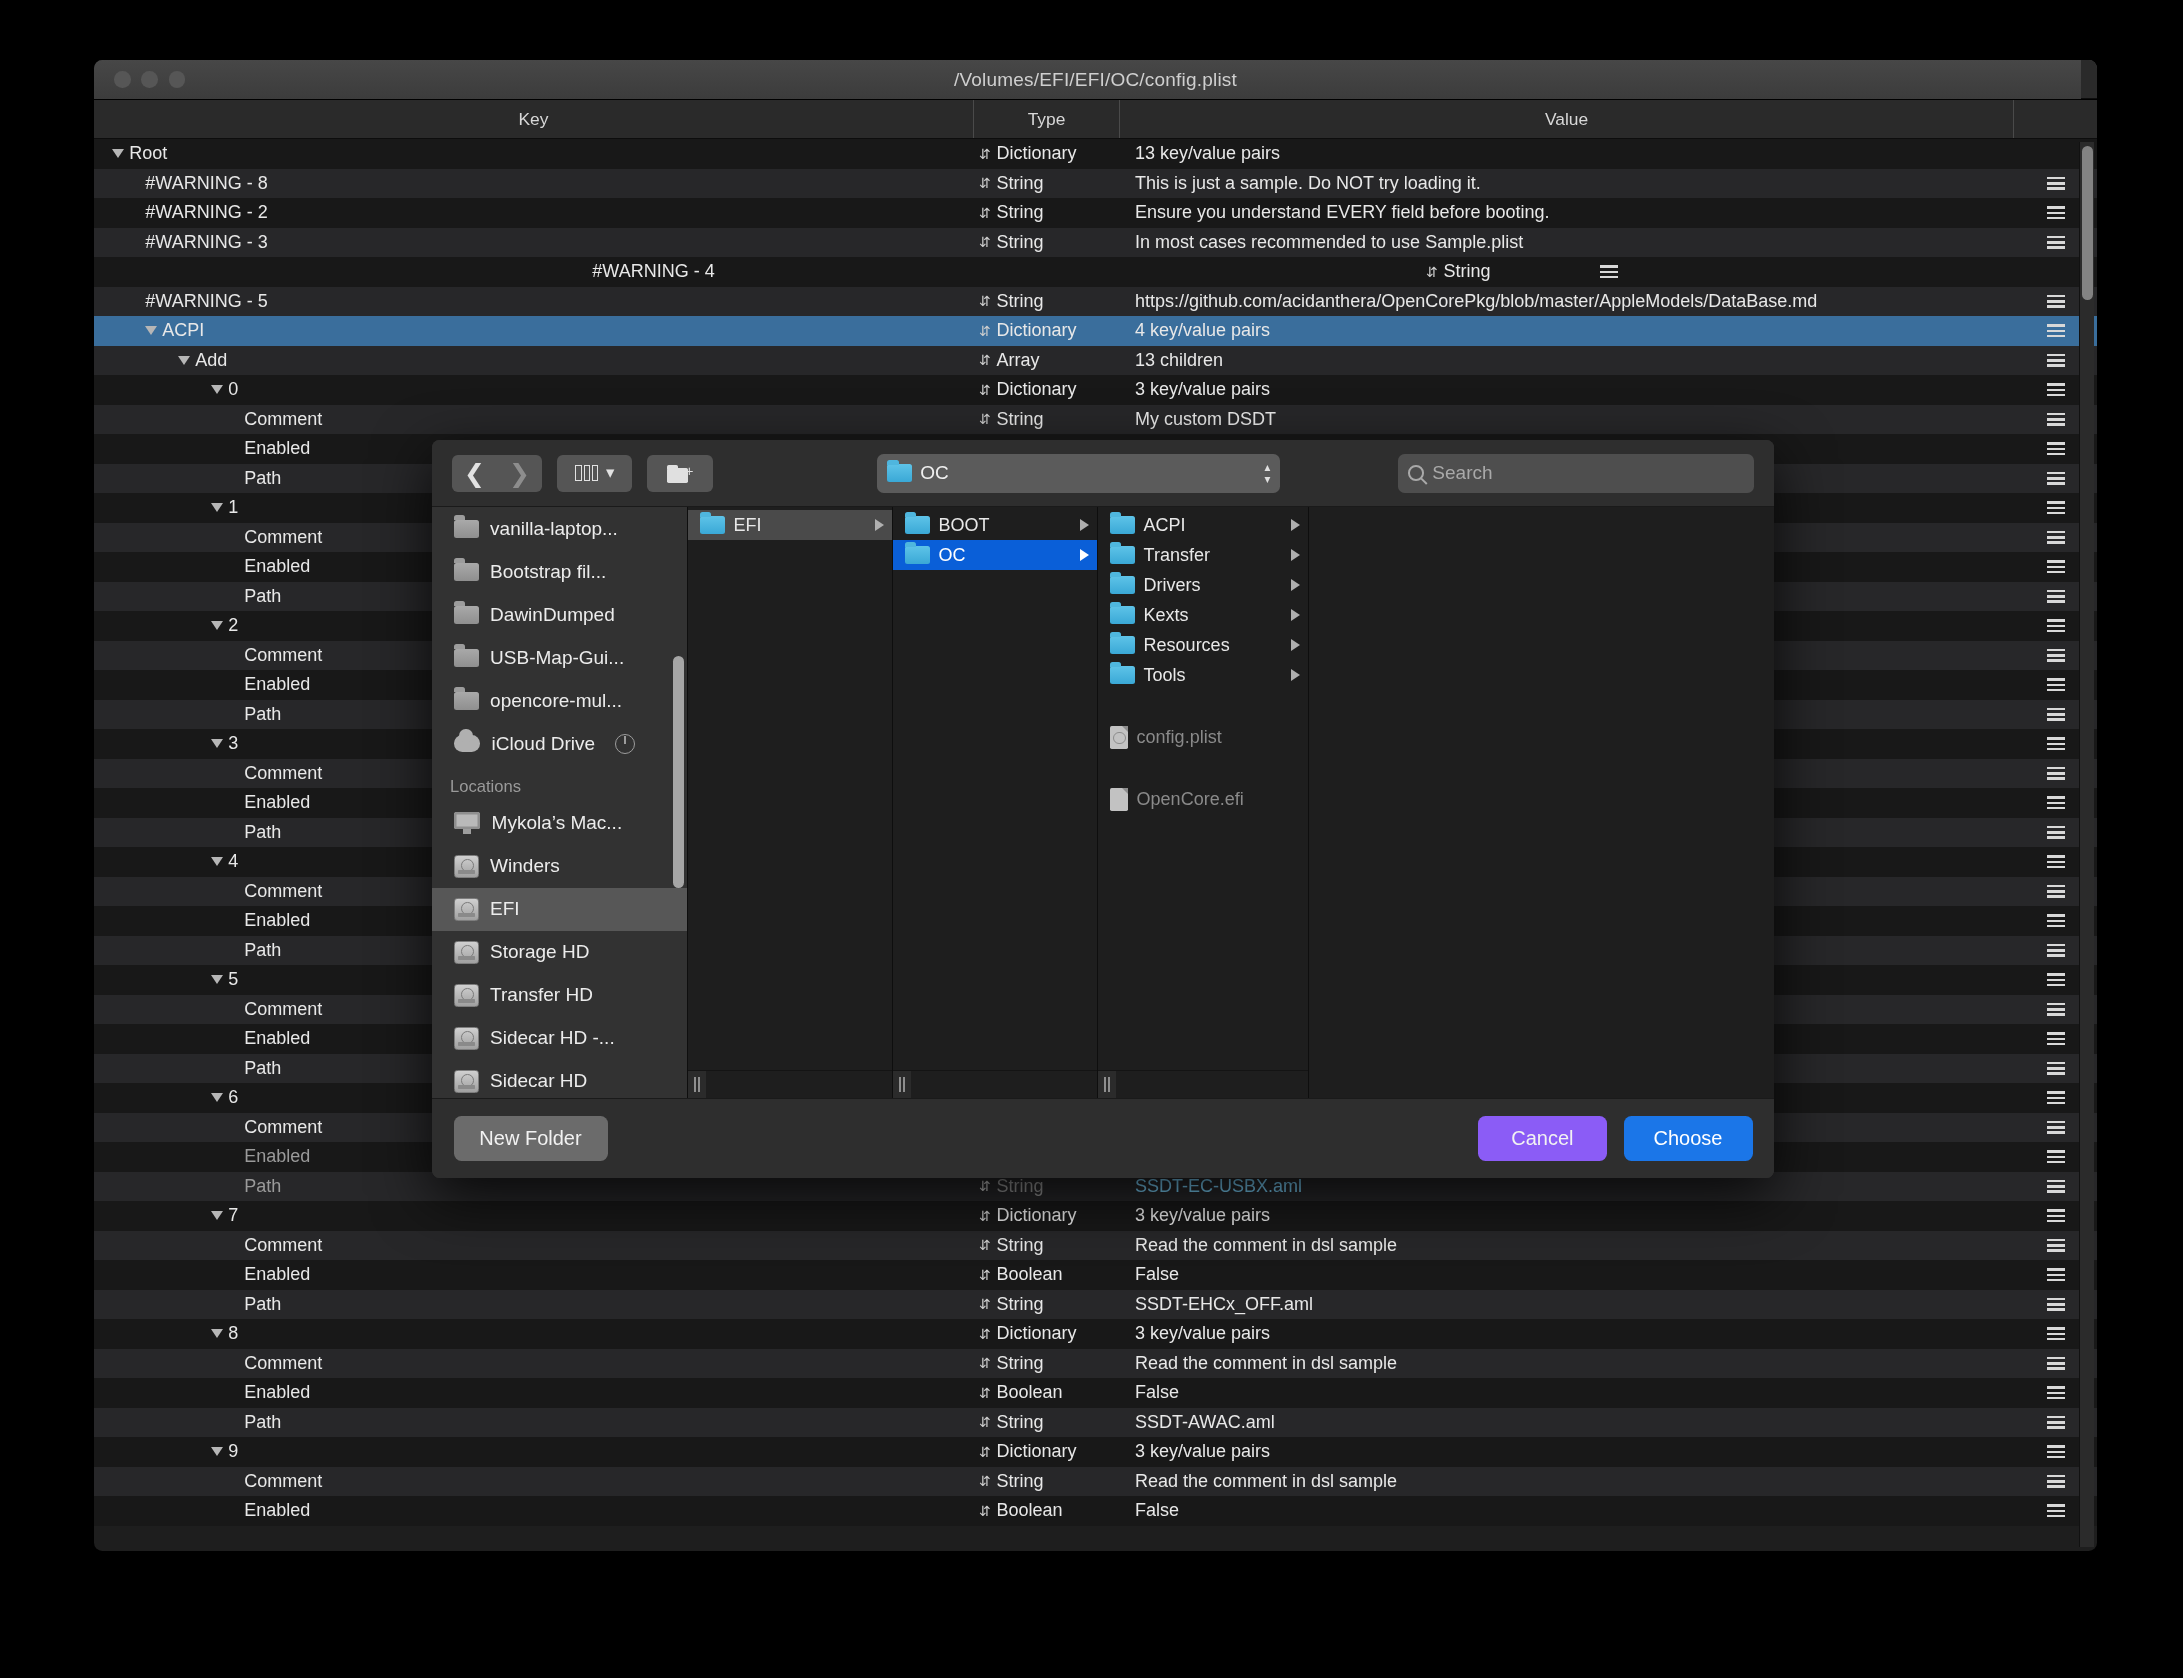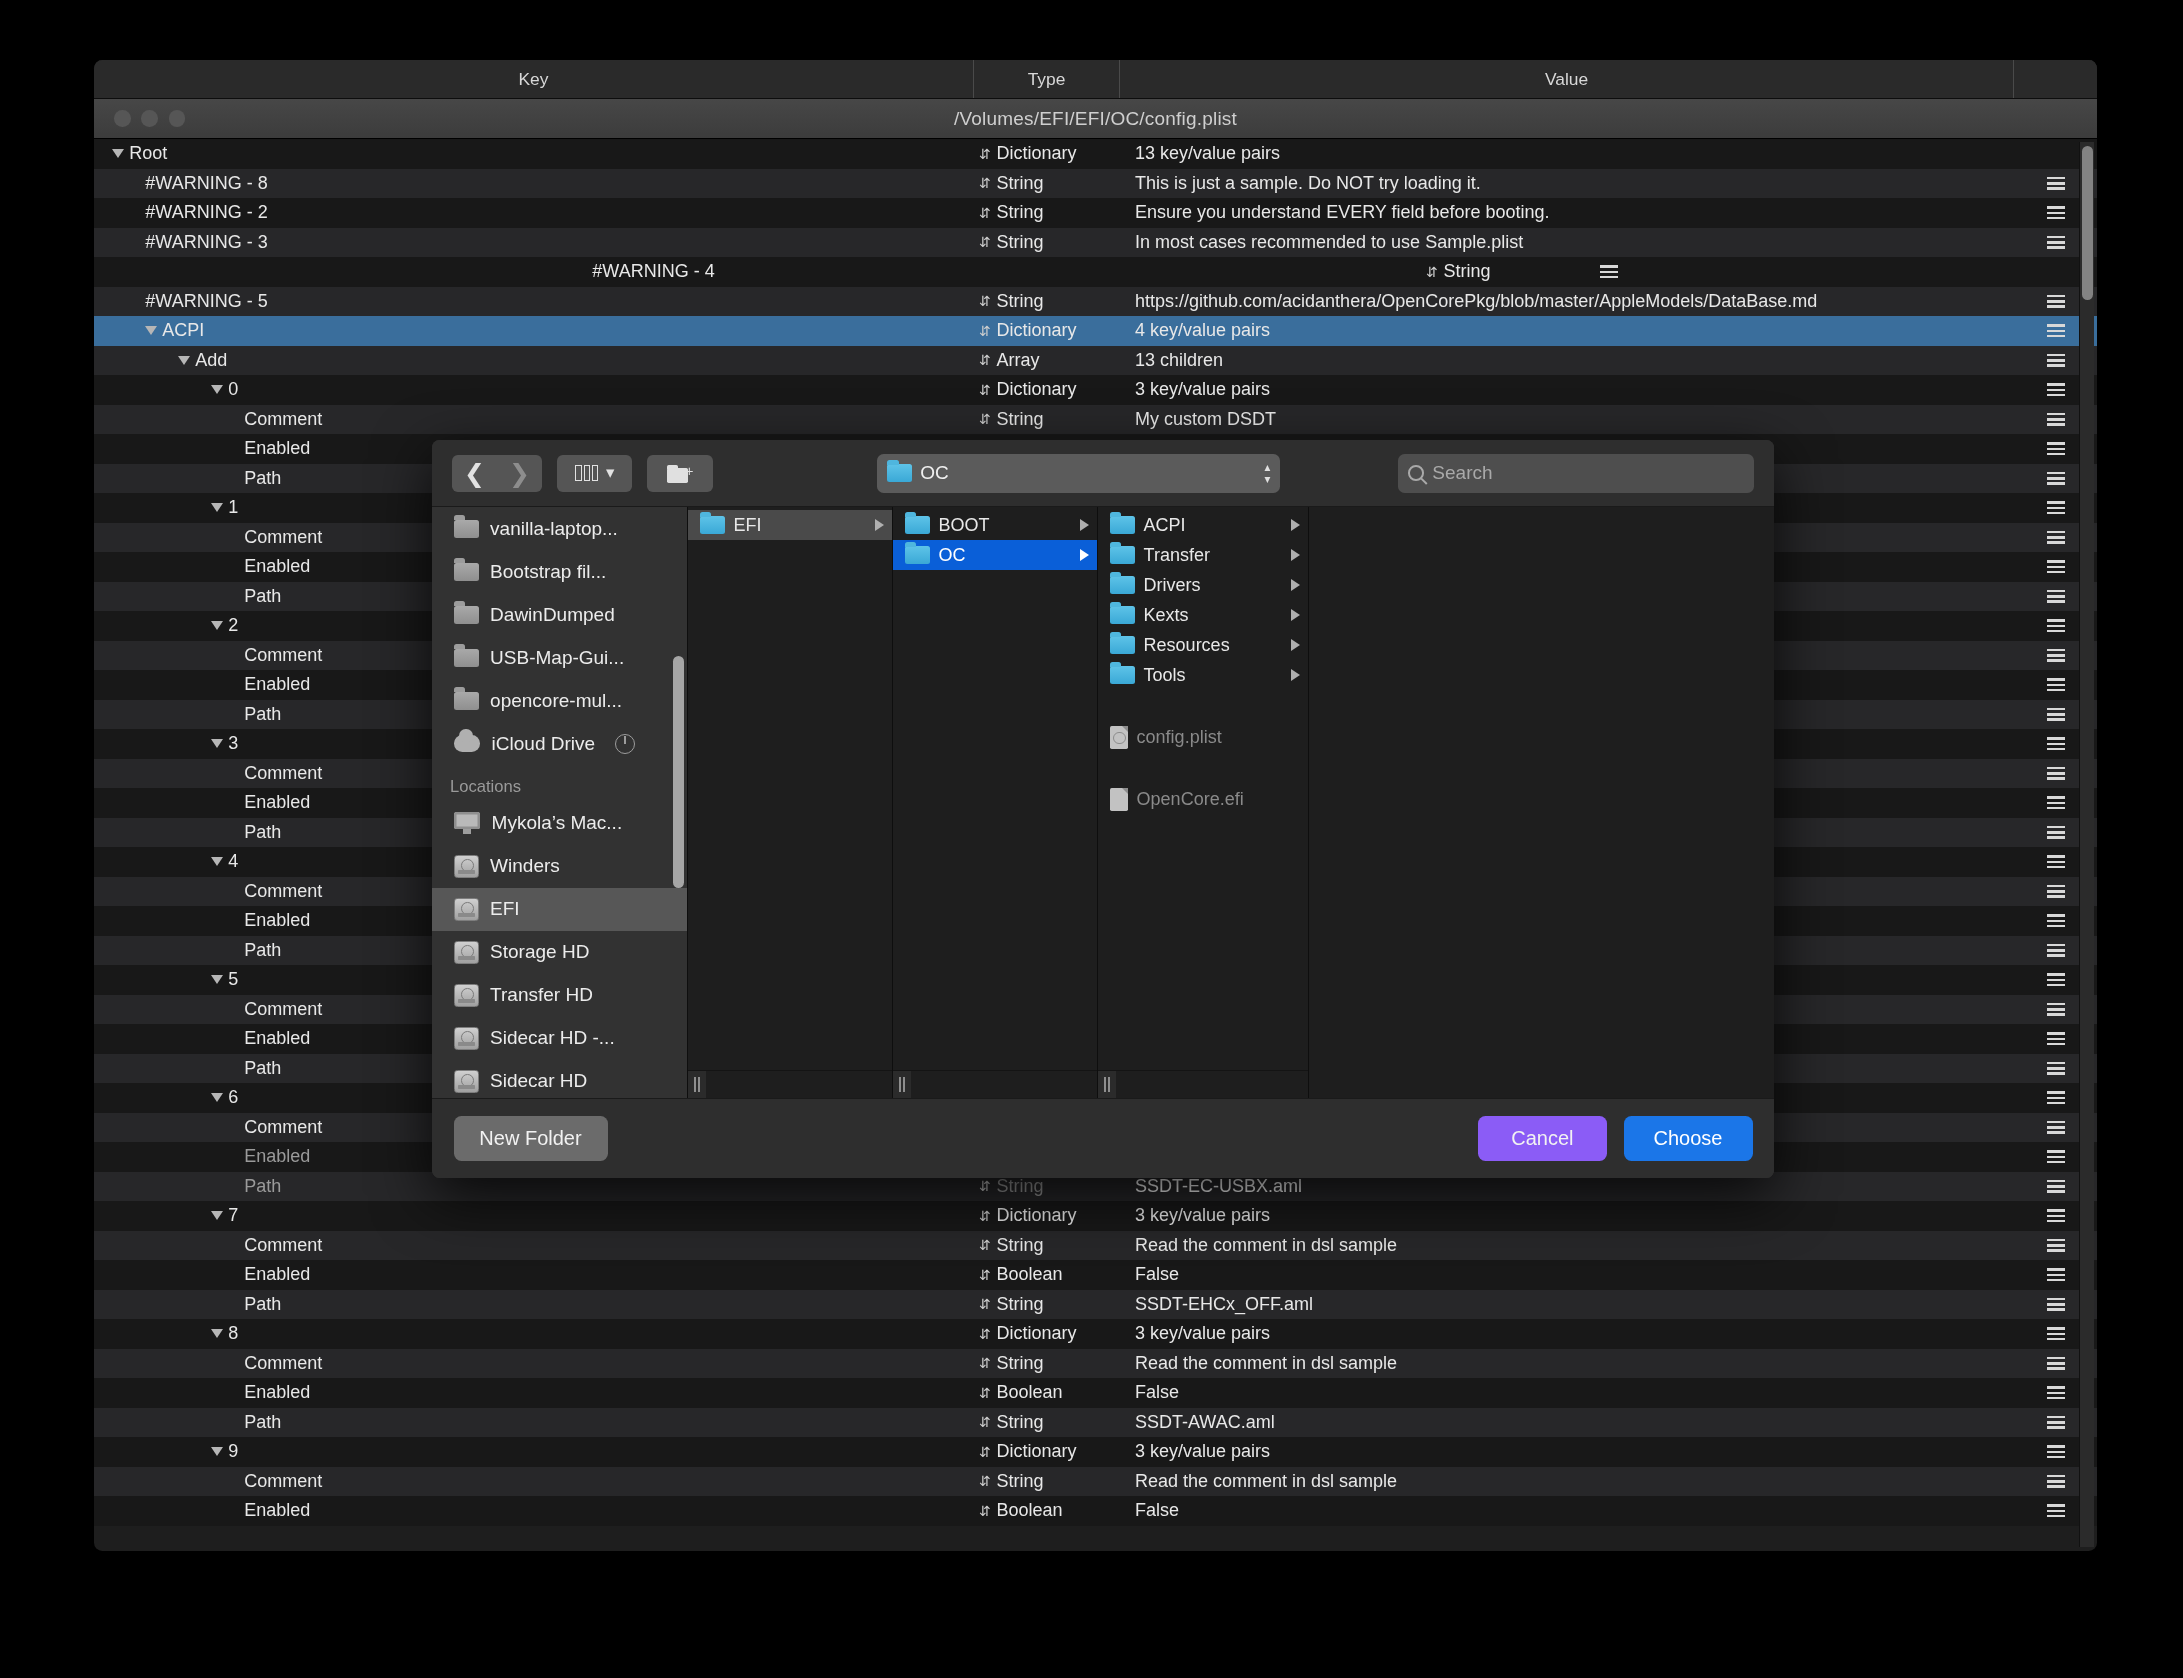--- a/index.html
+++ b/index.html
@@ -366,36 +366,36 @@
   }
   #new-folder-btn { background: #6b6b6b; color: #f2f2f2; min-width: 154px; }
   #cancel-btn { background: #8b5cf6; color: #f2f2f2; min-width: 129px; margin-left: auto; }
   #choose-btn { background: #1b76e8; color: #fff; min-width: 129px; margin-left: 16.6px; }
 </style>
 </head>
 <body>
 
 <div id="plist-window">
 
-  <div id="col-header">
-    <div class="ch key">Key</div>
-    <div class="ch type">Type</div>
-    <div class="ch value">Value</div>
-    <div class="ch last"></div>
-  </div>
-
   <div id="titlebar">
     <div id="traffic-lights">
       <span class="tl"></span>
       <span class="tl"></span>
       <span class="tl"></span>
     </div>
     <div id="window-title">/Volumes/EFI/EFI/OC/config.plist</div>
   </div>
 
+  <div id="col-header">
+    <div class="ch key">Key</div>
+    <div class="ch type">Type</div>
+    <div class="ch value">Value</div>
+    <div class="ch last"></div>
+  </div>
+
   <div id="tree">
     <div id="tree-rows">
         <div class="row odd">
           <div class="c-key">
             <span class="ind" style="width: 10px;"></span>
             <span class="disclosure"></span>
             <span>Root</span>
           </div>
           <div class="c-type">
             <span class="sortglyph">⇵</span>
@@ -954,21 +954,21 @@
         </div>
         <div class="row even">
           <div class="c-key">
             <span class="ind" style="width: 142px;"></span>
             <span style="color: rgb(154, 154, 154);">Path</span>
           </div>
           <div class="c-type">
             <span class="sortglyph">⇵</span>
             <span style="color: rgb(154, 154, 154);">String</span>
           </div>
-          <div class="c-value" style="color: #ffffff;">SSDT-EC-USBX.aml</div>
+          <div class="c-value" style="color: #7dd3fc;">SSDT-EC-USBX.aml</div>
           <div class="c-menu">
             <span class="hamburger">
               <i></i>
               <i></i>
               <i></i>
             </span>
           </div>
         </div>
         <div class="row odd">
           <div class="c-key">

